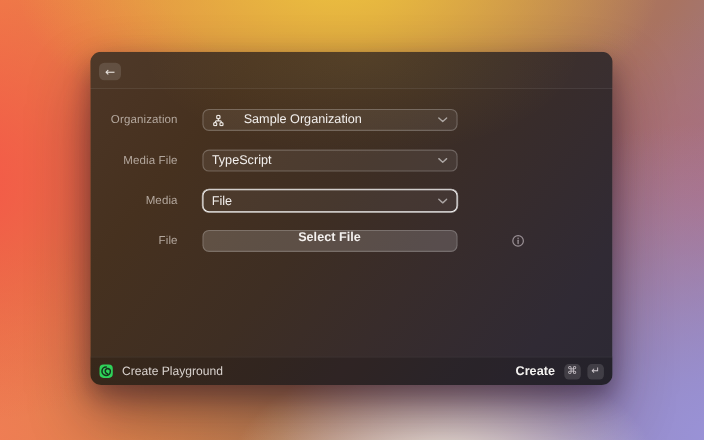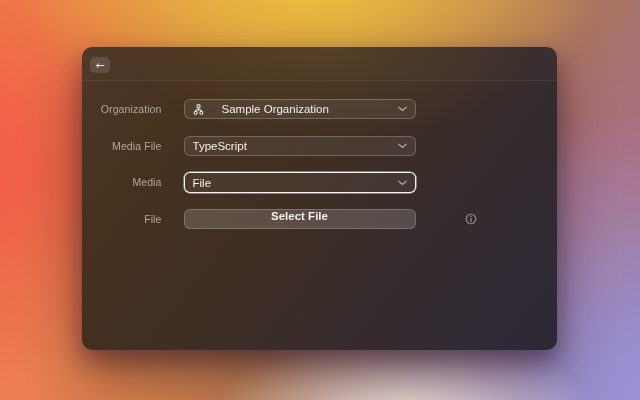--- a/index.html
+++ b/index.html
@@ -165,14 +165,32 @@
         <svg width="12" height="12" viewBox="0 0 12 12" fill="none" stroke="currentColor">
           <circle cx="6" cy="6" r="4.8" stroke-width="1.1"></circle>
           <line x1="6" y1="5.4" x2="6" y2="8.4" stroke-width="1.2" stroke-linecap="round"></line>
           <circle cx="6" cy="3.5" r="0.7" fill="currentColor" stroke="none"></circle>
         </svg>
       </span>
     </div>
 
   </div>
 
+  <div class="dlg-footer">
+    <span class="app-icon">
+      <svg width="13" height="13" viewBox="0 0 14 14">
+        <rect x="0.5" y="0.5" width="13" height="13" rx="4" fill="#2fd159"></rect>
+        <path d="M7.2 2.9 A4.1 4.1 0 1 0 11.1 7.2 A2.5 2.5 0 1 0 8.4 9.4" fill="none" stroke="#16331d" stroke-width="1.5" stroke-linecap="round"></path>
+      </svg>
+    </span>
+    <span class="app-name">Create Playground</span>
+    <span class="create-action">
+      <span class="create-label">Create</span>
+      <span class="keycap">
+          <span>⌘</span>
+        </span>
+      <span class="keycap">
+          <span>↵</span>
+        </span>
+    </span>
+  </div>
 
 </div>
 
 </body></html>

